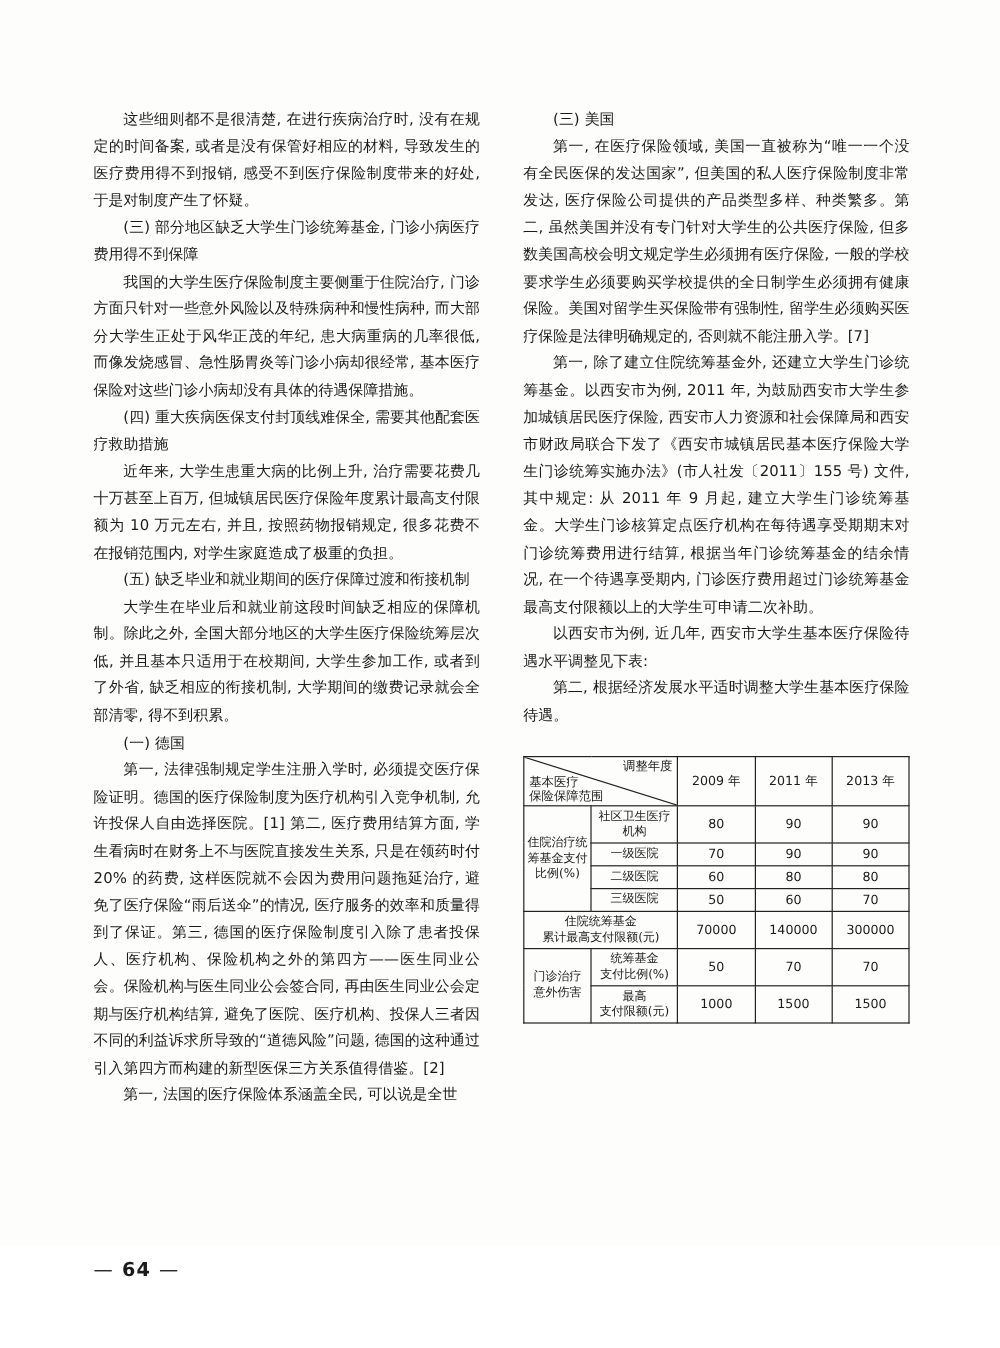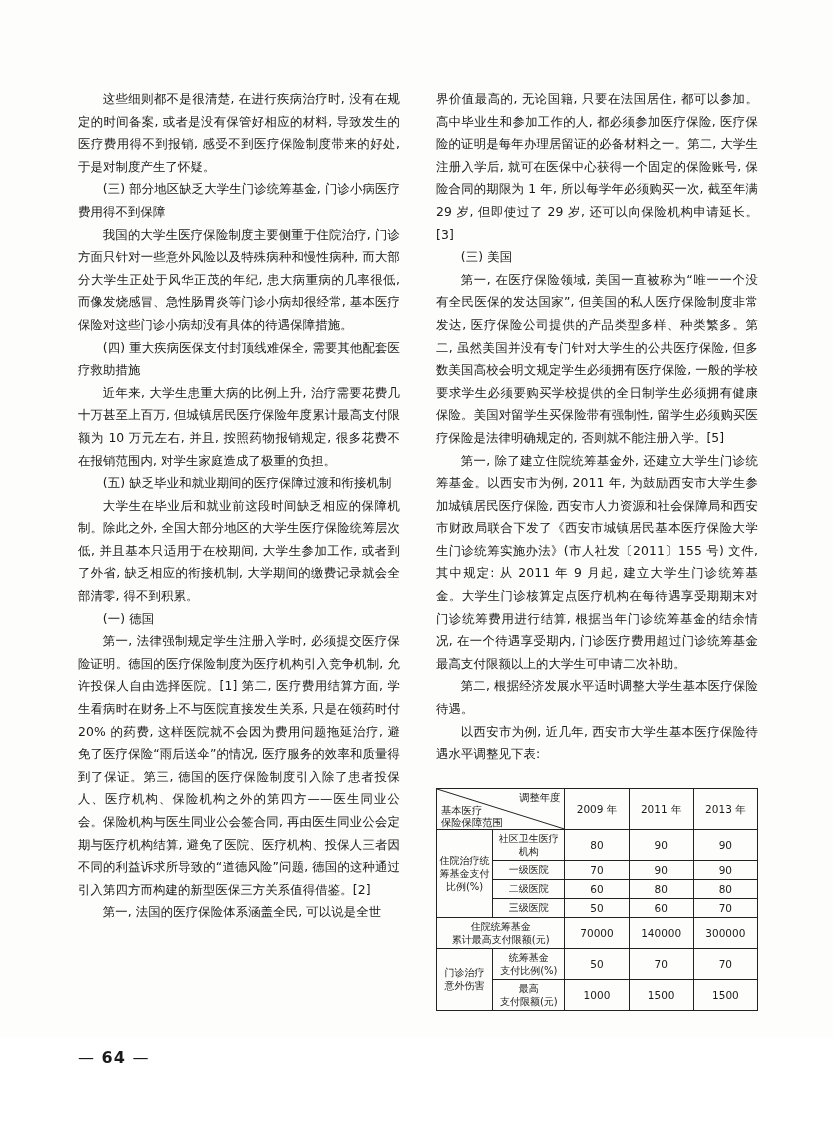--- a/index.html
+++ b/index.html
@@ -127,26 +127,25 @@
       <p class="heading-sub">(四) 重大疾病医保支付封顶线难保全, 需要其他配套医疗救助措施</p>
       <p>近年来, 大学生患重大病的比例上升, 治疗需要花费几十万甚至上百万, 但城镇居民医疗保险年度累计最高支付限额为 10 万元左右, 并且, 按照药物报销规定, 很多花费不在报销范围内, 对学生家庭造成了极重的负担。</p>
       <p class="heading-sub">(五) 缺乏毕业和就业期间的医疗保障过渡和衔接机制</p>
       <p>大学生在毕业后和就业前这段时间缺乏相应的保障机制。除此之外, 全国大部分地区的大学生医疗保险统筹层次低, 并且基本只适用于在校期间, 大学生参加工作, 或者到了外省, 缺乏相应的衔接机制, 大学期间的缴费记录就会全部清零, 得不到积累。</p>
       <p class="heading-sub">(一) 德国</p>
       <p>第一, 法律强制规定学生注册入学时, 必须提交医疗保险证明。德国的医疗保险制度为医疗机构引入竞争机制, 允许投保人自由选择医院。[1] 第二, 医疗费用结算方面, 学生看病时在财务上不与医院直接发生关系, 只是在领药时付 20% 的药费, 这样医院就不会因为费用问题拖延治疗, 避免了医疗保险“雨后送伞”的情况, 医疗服务的效率和质量得到了保证。第三, 德国的医疗保险制度引入除了患者投保人、医疗机构、保险机构之外的第四方——医生同业公会。保险机构与医生同业公会签合同, 再由医生同业公会定期与医疗机构结算, 避免了医院、医疗机构、投保人三者因不同的利益诉求所导致的“道德风险”问题, 德国的这种通过引入第四方而构建的新型医保三方关系值得借鉴。[2]</p>
       <p>第一, 法国的医疗保险体系涵盖全民, 可以说是全世</p>
     </div>
 
     <div class="col">
-      <p class="noindent">界价值最高的, 无论国籍, 只要在法国居住, 都可以参加。高中毕业生和参加工作的人, 都必须参加医疗保险, 医疗保险的证明是每年办理居留证的必备材料之一。第二, 大学生注册入学后, 就可在医保中心获得一个固定的保险账号, 保险合同的期限为 1 年, 所以每学年必须购买一次, 截至年满 29 岁, 但即使过了 29 岁, 还可以向保险机构申请延长。[3]</p>
       <p class="heading-sub">(三) 美国</p>
-      <p>第一, 在医疗保险领域, 美国一直被称为“唯一一个没有全民医保的发达国家”, 但美国的私人医疗保险制度非常发达, 医疗保险公司提供的产品类型多样、种类繁多。第二, 虽然美国并没有专门针对大学生的公共医疗保险, 但多数美国高校会明文规定学生必须拥有医疗保险, 一般的学校要求学生必须要购买学校提供的全日制学生必须拥有健康保险。美国对留学生买保险带有强制性, 留学生必须购买医疗保险是法律明确规定的, 否则就不能注册入学。[5]</p>
+      <p>第一, 在医疗保险领域, 美国一直被称为“唯一一个没有全民医保的发达国家”, 但美国的私人医疗保险制度非常发达, 医疗保险公司提供的产品类型多样、种类繁多。第二, 虽然美国并没有专门针对大学生的公共医疗保险, 但多数美国高校会明文规定学生必须拥有医疗保险, 一般的学校要求学生必须要购买学校提供的全日制学生必须拥有健康保险。美国对留学生买保险带有强制性, 留学生必须购买医疗保险是法律明确规定的, 否则就不能注册入学。[7]</p>
       <p>第一, 除了建立住院统筹基金外, 还建立大学生门诊统筹基金。以西安市为例, 2011 年, 为鼓励西安市大学生参加城镇居民医疗保险, 西安市人力资源和社会保障局和西安市财政局联合下发了《西安市城镇居民基本医疗保险大学生门诊统筹实施办法》(市人社发〔2011〕155 号) 文件, 其中规定: 从 2011 年 9 月起, 建立大学生门诊统筹基金。大学生门诊核算定点医疗机构在每待遇享受期期末对门诊统筹费用进行结算, 根据当年门诊统筹基金的结余情况, 在一个待遇享受期内, 门诊医疗费用超过门诊统筹基金最高支付限额以上的大学生可申请二次补助。</p>
+      <p>以西安市为例, 近几年, 西安市大学生基本医疗保险待遇水平调整见下表:</p>
       <p>第二, 根据经济发展水平适时调整大学生基本医疗保险待遇。</p>
-      <p>以西安市为例, 近几年, 西安市大学生基本医疗保险待遇水平调整见下表:</p>
 
       <div class="tbl-wrap">
         <table class="med">
           <colgroup>
             <col style="width:56px">
             <col style="width:72px">
             <col style="width:64px">
             <col style="width:64px">
             <col style="width:64px">
           </colgroup>

